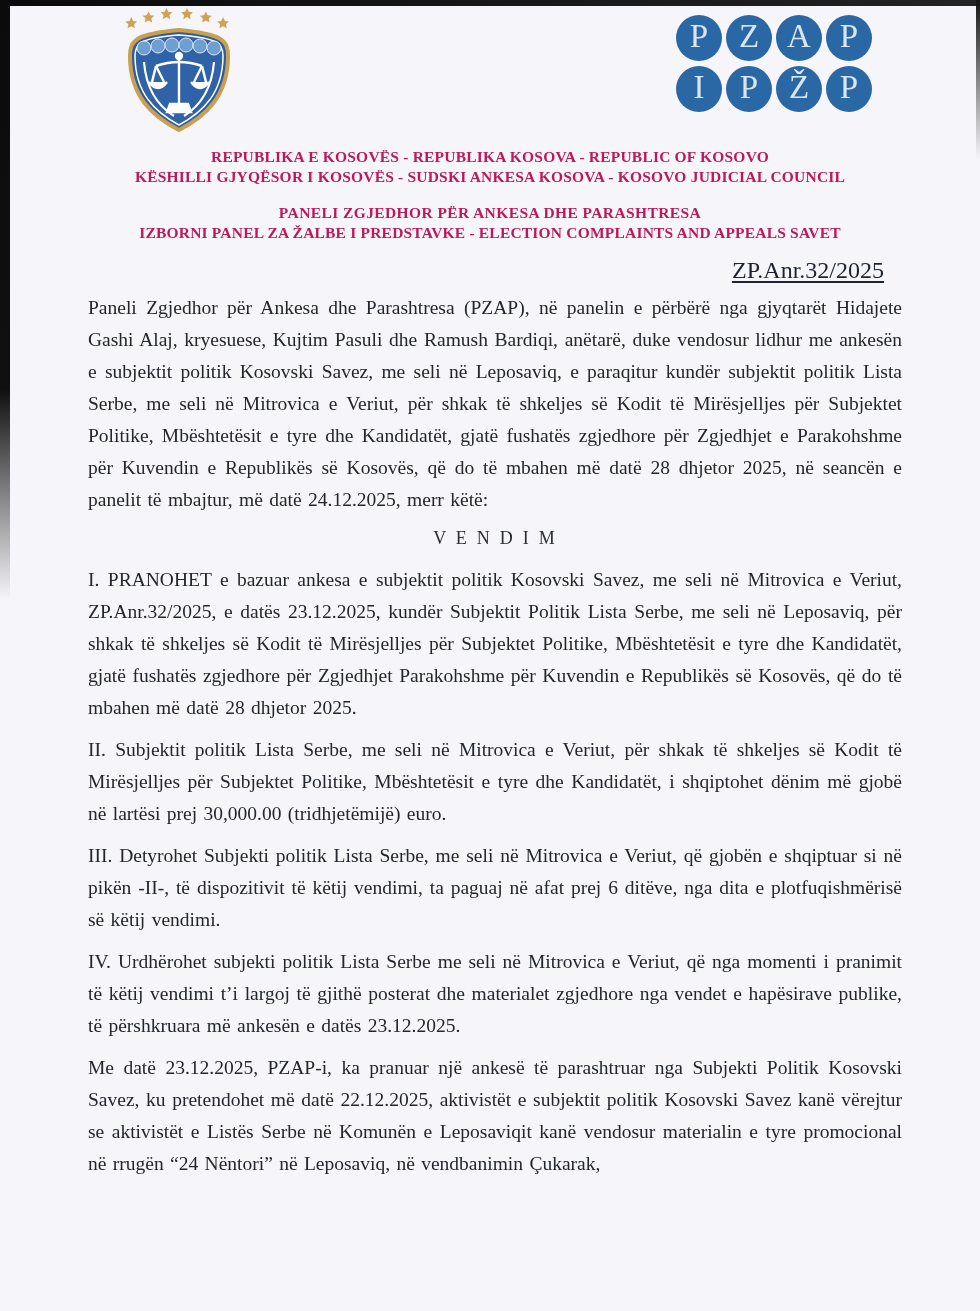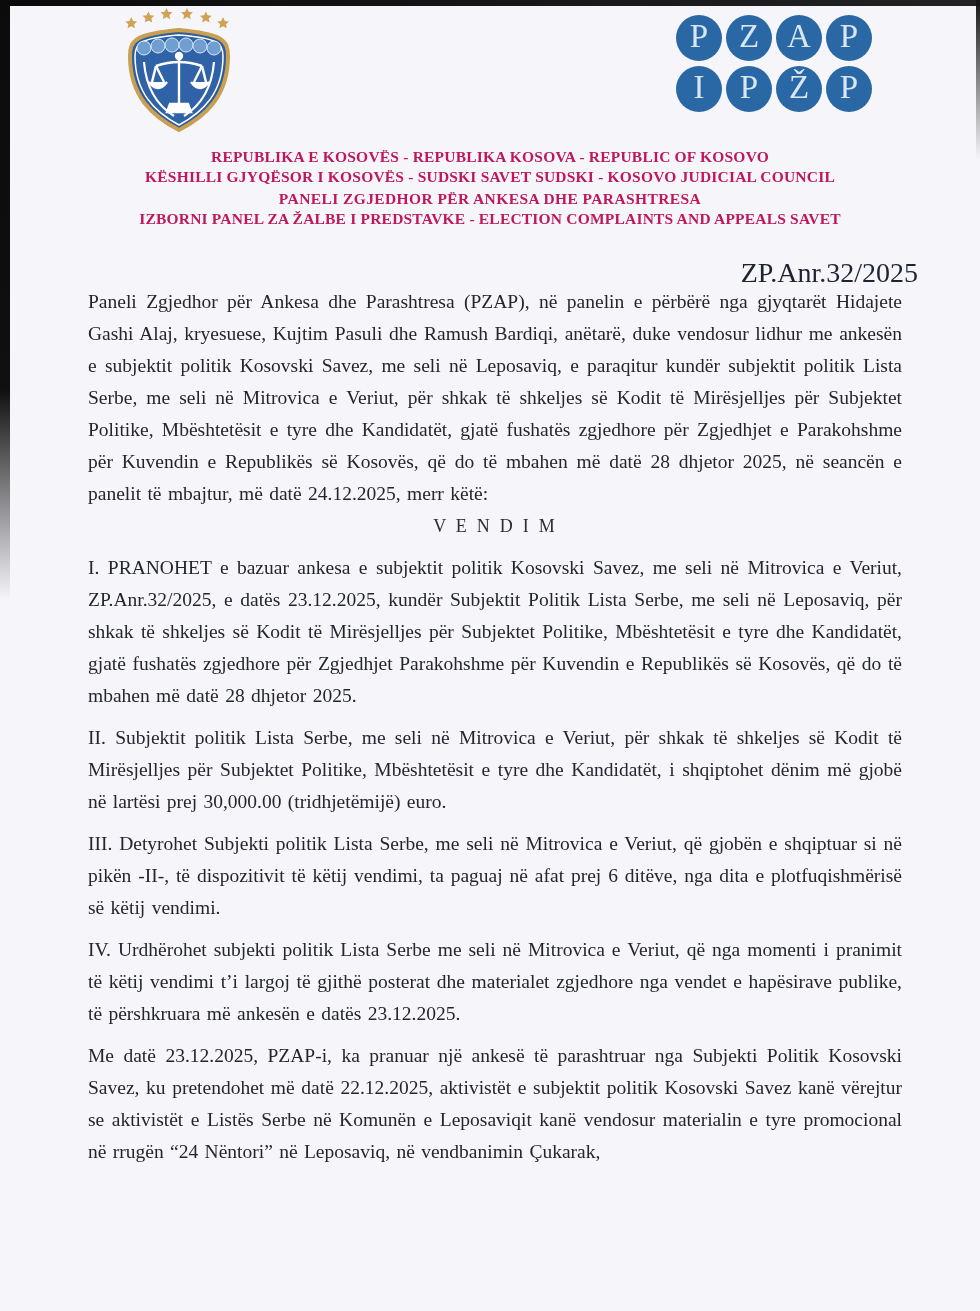--- a/index.html
+++ b/index.html
@@ -42,38 +42,39 @@
   }
 
   
   .org-header {
     position:absolute; top:147px; left:30px; width:920px;
     text-align:center; color:#be185d;
     font-size:15.5px; line-height:19.5px; letter-spacing:0.2px;
     font-weight:bold;
   }
   .org-line { white-space:nowrap; }
-  .org-line.emph { margin-top:3px; letter-spacing:0.4px; }
+  .org-line.emph { margin-top:17px; letter-spacing:0.4px; }
 
   
   .case-number {
-    position:absolute; top:257px; right:62px;
-    font-size:28px; color:#1d2330;
+    position:absolute; top:257px; right:96px;
+    font-size:24px; color:#1d2330;
+    text-decoration:underline;
     text-underline-offset:3px;
   }
 
   
   .doc-body {
     position:absolute; top:286px; left:88px; width:814px;
     font-size:19.5px; line-height:32px;
     text-align:justify; text-justify:inter-word;
     color:#23262e;
     word-spacing:1.5px;
   }
-  .doc-body p { margin:0 0 10px 0; }
+  .doc-body p { margin:6px 0 10px 0; }
   .para-intro { margin-bottom:0 !important; }
   .heading-centered {
     text-align:center; font-size:18px; letter-spacing:2px;
     color:#2b2e36; margin:0;
   }
   .heading-vendim { margin:15px 0 27px 0; }
   .heading-arsyetim { margin:53px 0 26px 0; }
 </style>
 </head>
 <body>
@@ -136,21 +137,21 @@
   <div class="pzap-row">
     <div class="pzap-circle">I</div>
     <div class="pzap-circle">P</div>
     <div class="pzap-circle">Ž</div>
     <div class="pzap-circle">P</div>
   </div>
 </div>
 
 <div class="org-header">
   <div class="org-line">REPUBLIKA E KOSOVËS - REPUBLIKA KOSOVA - REPUBLIC OF KOSOVO</div>
-  <div class="org-line">KËSHILLI GJYQËSOR I KOSOVËS - SUDSKI SAVET SUDSKI - KOSOVO JUDICIAL COUNCIL</div>
+  <div class="org-line">KËSHILLI GJYQËSOR I KOSOVËS - SUDSKI ANKESA KOSOVA - KOSOVO JUDICIAL COUNCIL</div>
   <div class="org-line emph">PANELI ZGJEDHOR PËR ANKESA DHE PARASHTRESA</div>
   <div class="org-line">IZBORNI PANEL ZA ŽALBE I PREDSTAVKE - ELECTION COMPLAINTS AND APPEALS SAVET</div>
 </div>
 
 <div class="case-number">ZP.Anr.32/2025</div>
 
 <div class="doc-body">
   <p class="para-intro">Paneli Zgjedhor për Ankesa dhe Parashtresa (PZAP), në panelin e përbërë nga gjyqtarët Hidajete Gashi Alaj, kryesuese, Kujtim Pasuli dhe Ramush Bardiqi, anëtarë, duke vendosur lidhur me ankesën e subjektit politik Kosovski Savez, me seli në Leposaviq, e paraqitur kundër subjektit politik Lista Serbe, me seli në Mitrovica e Veriut, për shkak të shkeljes së Kodit të Mirësjelljes për Subjektet Politike, Mbështetësit e tyre dhe Kandidatët, gjatë fushatës zgjedhore për Zgjedhjet e Parakohshme për Kuvendin e Republikës së Kosovës, që do të mbahen më datë 28 dhjetor 2025, në seancën e panelit të mbajtur, më datë 24.12.2025, merr këtë:</p>
 
   <p class="heading-centered heading-vendim">V E N D I M</p>

